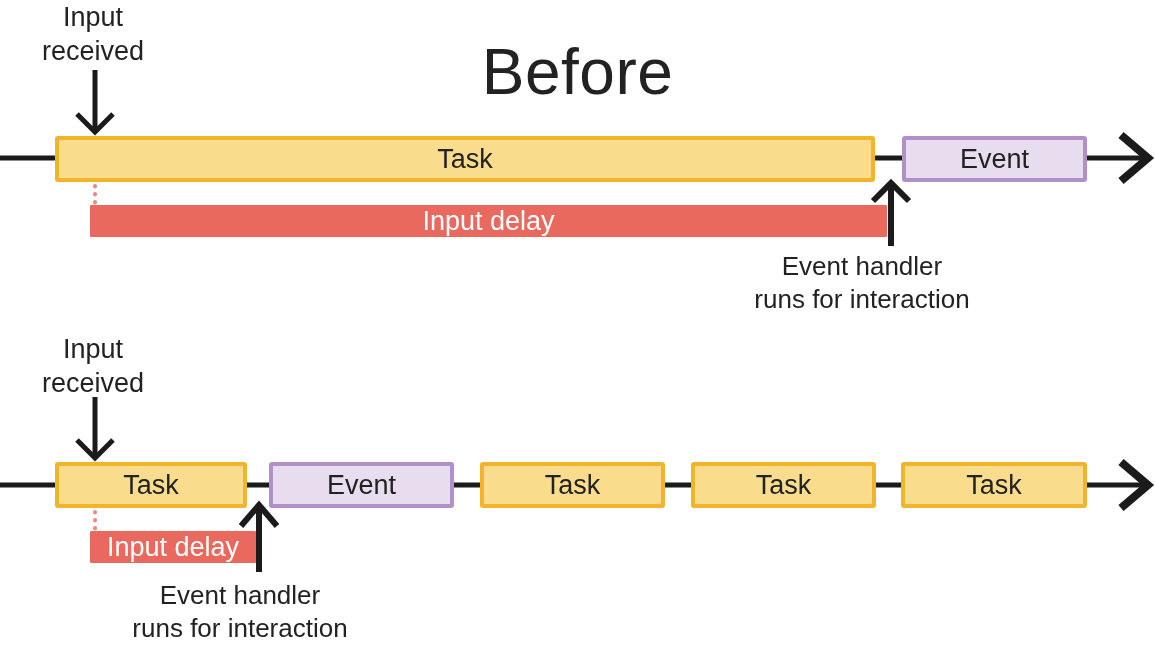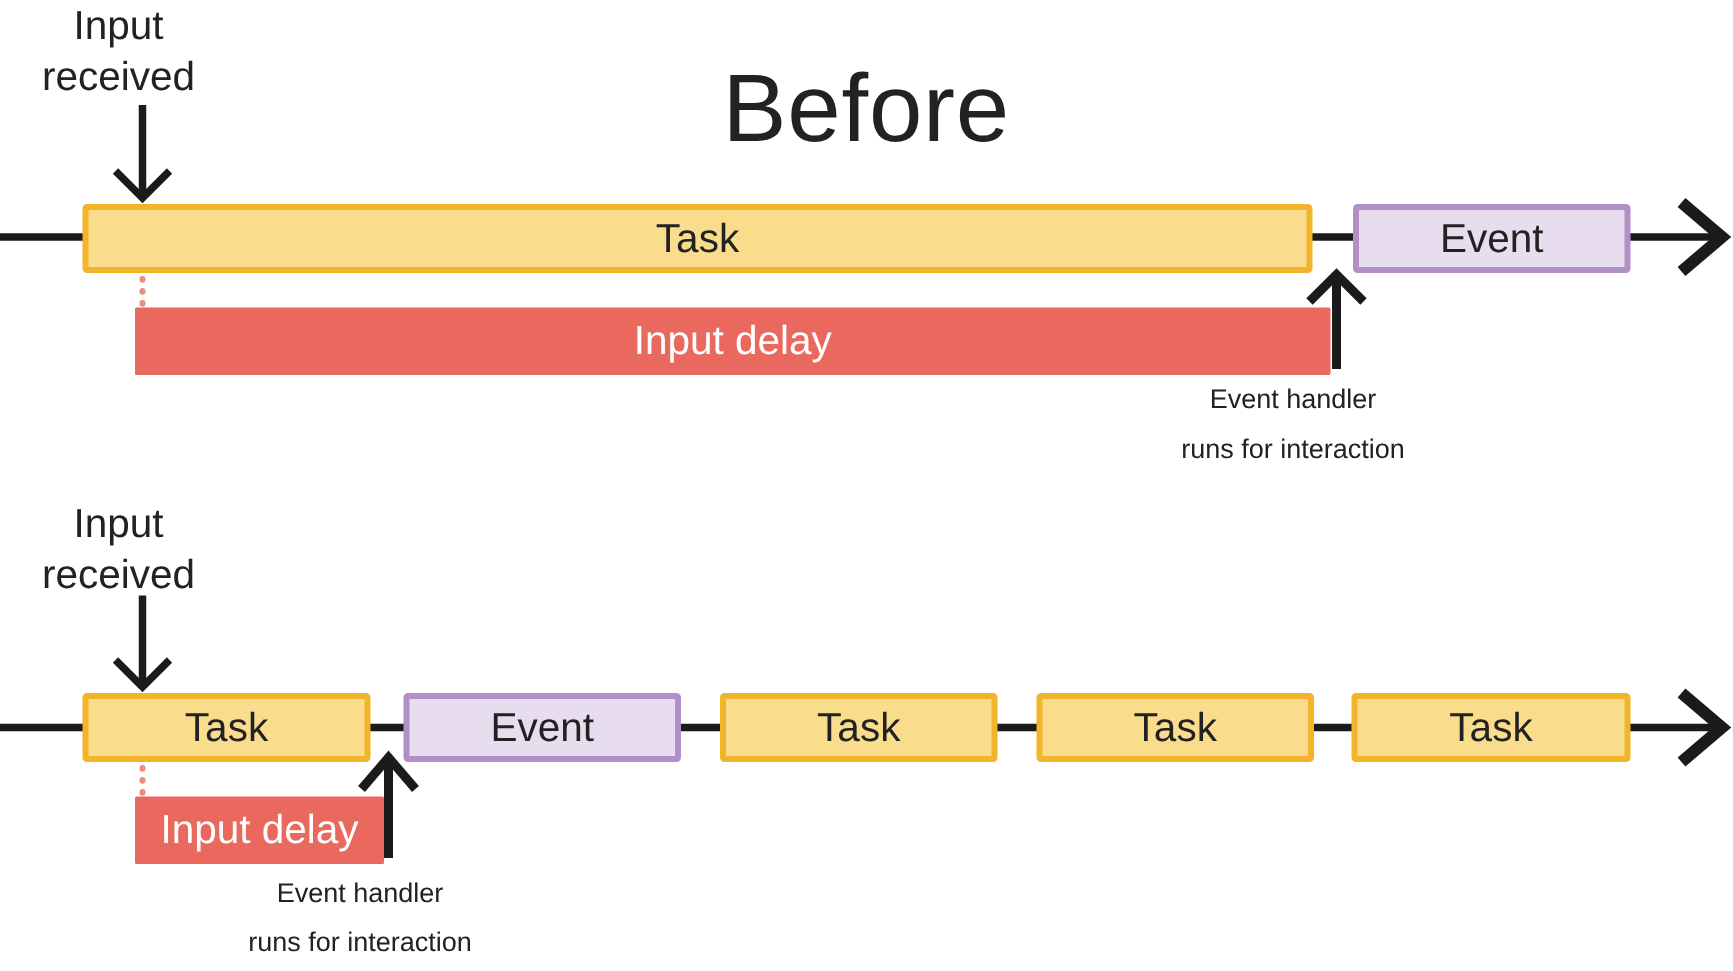--- a/index.html
+++ b/index.html
@@ -12,45 +12,45 @@
   }
   .overlay{position:absolute;left:0;top:0;width:1155px;height:647px;}
   .title{
     position:absolute;left:0;width:1155px;
     text-align:center;font-size:64px;line-height:64px;
     color:var(--text);letter-spacing:0.5px;
   }
   .title.before{top:40px;}
   .title.after{top:369px;}
   .input-label{
-    position:absolute;left:3px;width:152px;
+    position:absolute;left:17px;width:152px;
     text-align:center;font-size:27px;line-height:34px;color:var(--text);
   }
   .input-label.before{top:0px;}
   .input-label.after{top:332px;}
   .box{
     position:absolute;height:46px;box-sizing:border-box;
     display:flex;align-items:center;justify-content:center;
     font-size:27px;color:var(--text);border-radius:3px;margin-left:12px;
   }
   .box.task{background:var(--task_fill);border:4px solid var(--task_border);}
   .box.event{background:var(--event_fill);border:4px solid var(--event_border);}
   .row-before{top:136px;}
   .row-after{top:462px;}
   .delay{
-    position:absolute;height:45px;
+    position:absolute;height:32px;
     display:flex;align-items:center;justify-content:center;
     background:var(--delay_fill);color:var(--delay_text);
     font-size:27px;border-radius:1px;
   }
   .delay.before{left:90px;top:205px;width:797px;}
   .delay.after{left:90px;top:531px;width:166px;}
   .caption{
     position:absolute;text-align:center;
-    font-size:18px;line-height:33px;color:var(--text);
+    font-size:26px;line-height:33px;color:var(--text);
   }
   .caption.before{left:682px;top:250px;width:360px;}
   .caption.after{left:60px;top:579px;width:360px;}
   svg line, svg polyline{stroke:var(--arrow);}
   svg .dots{stroke:var(--dot);}
 </style>
 </head>
 <body>
 
 <div class="stage">

